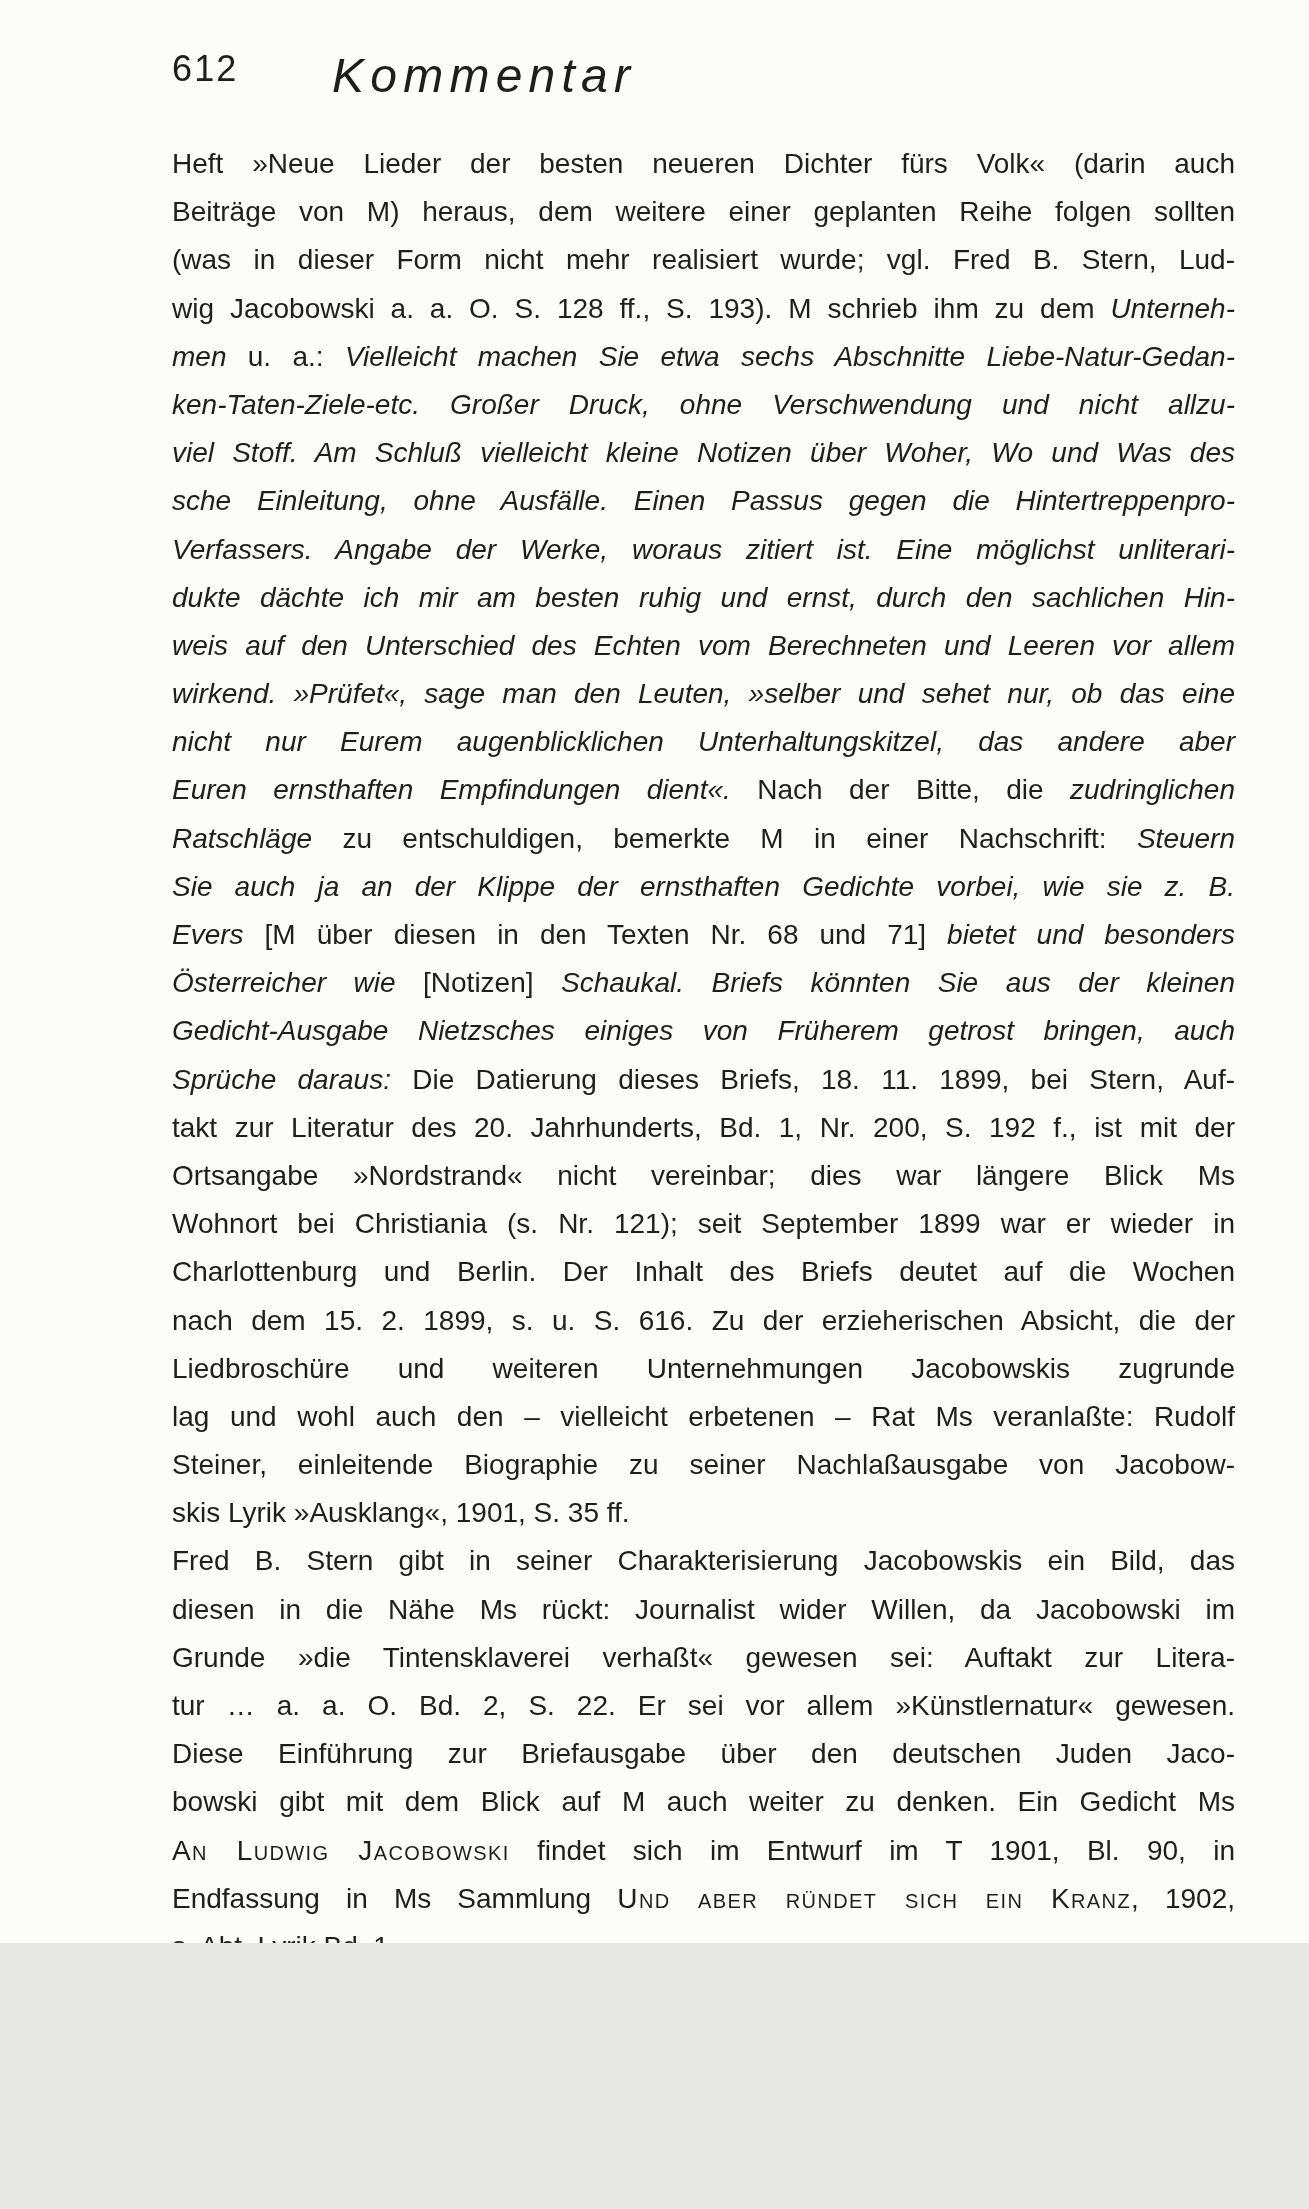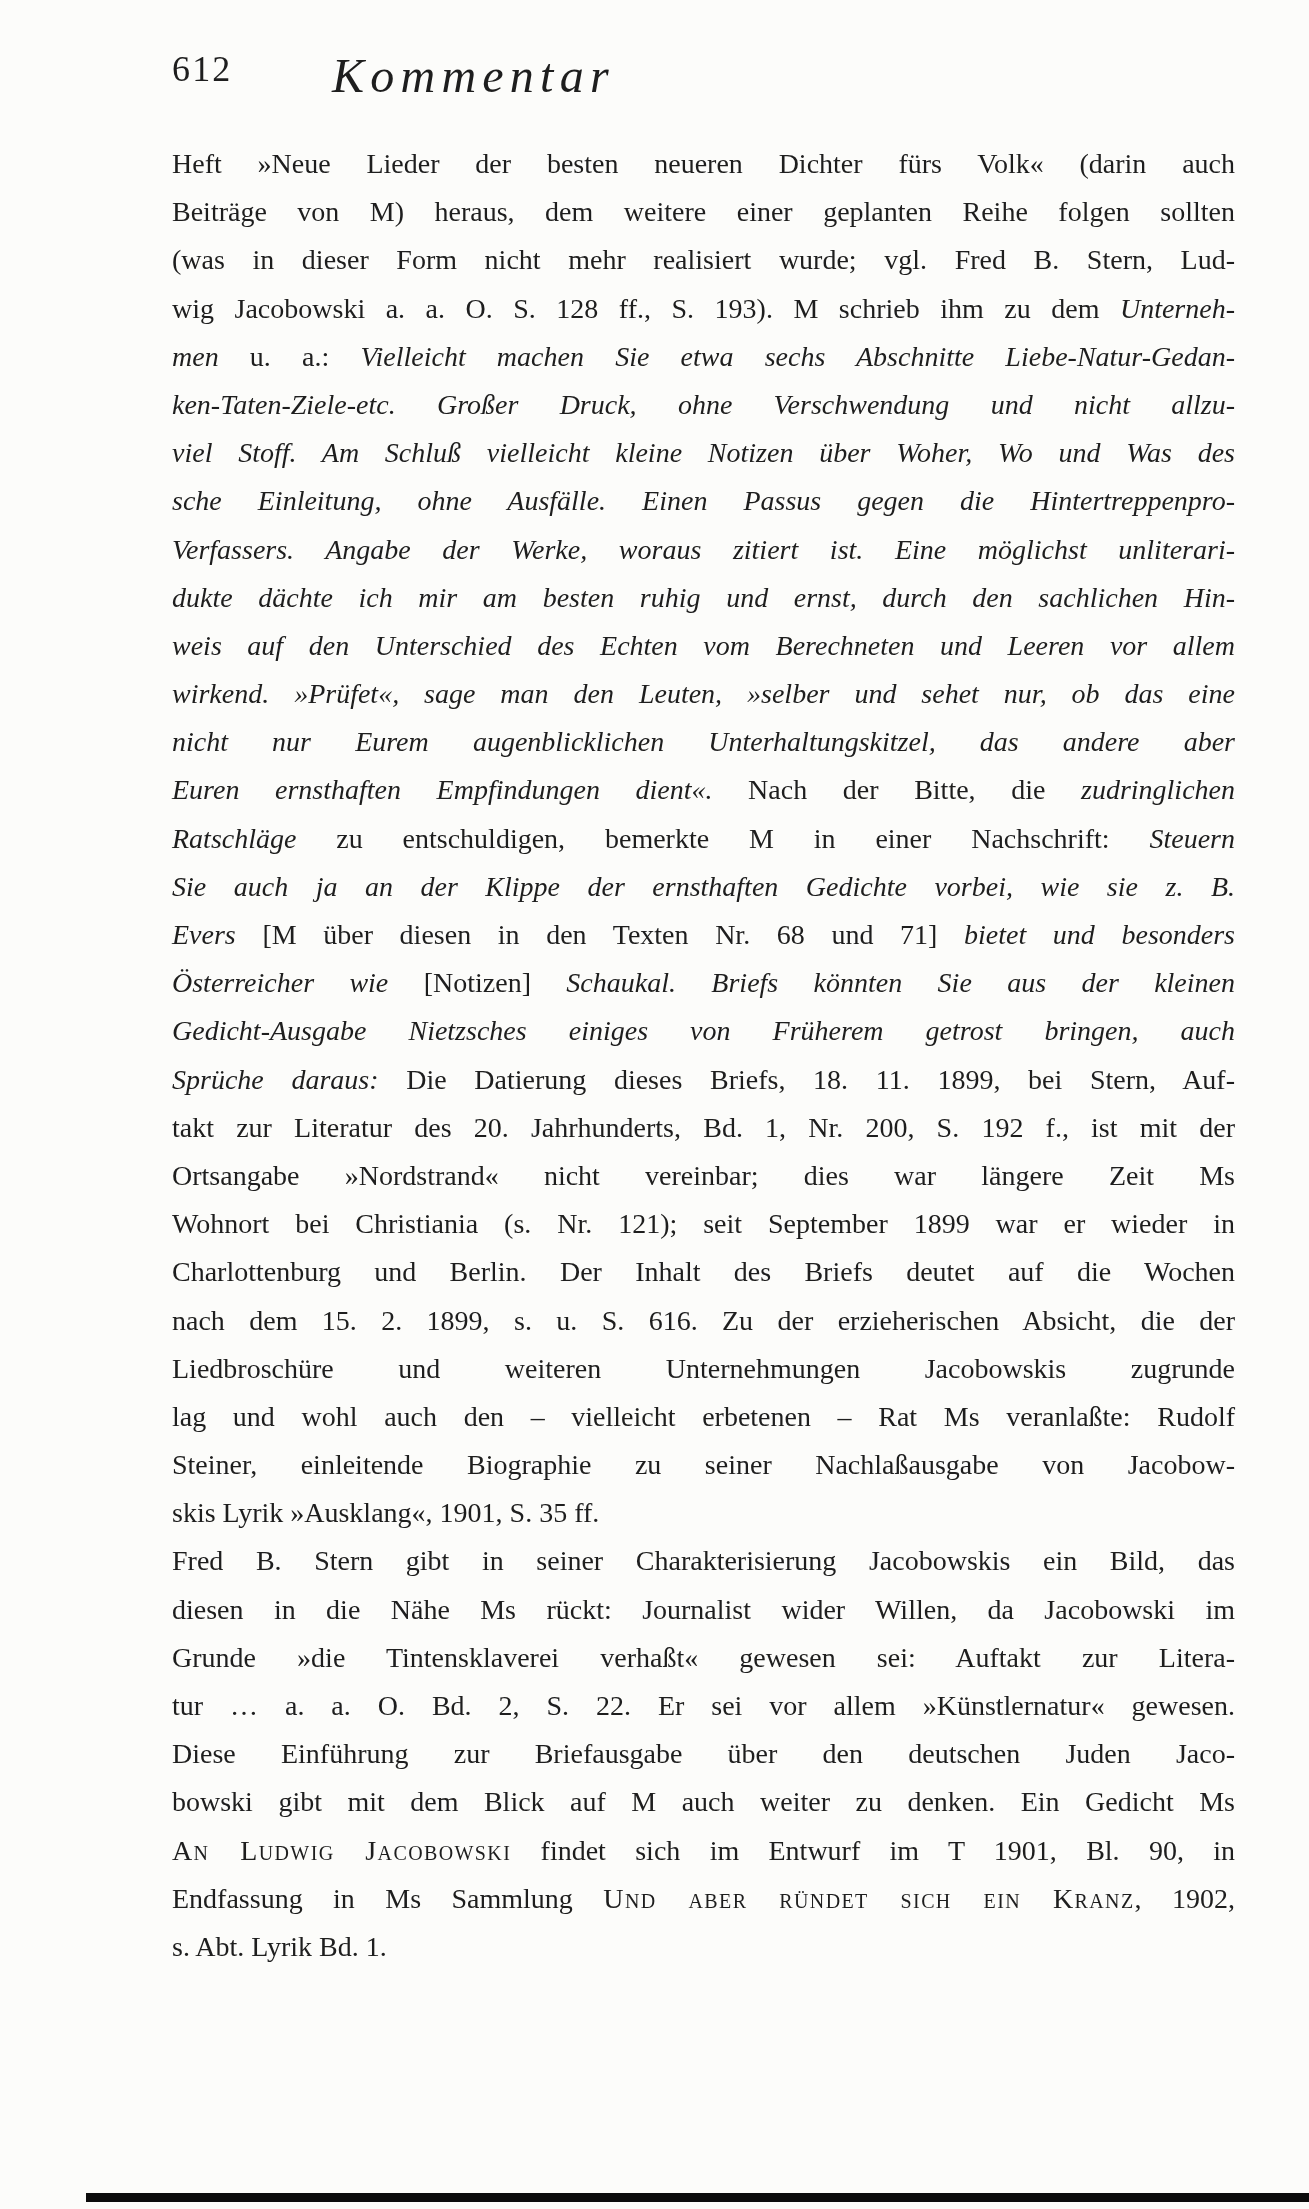--- a/index.html
+++ b/index.html
@@ -3,26 +3,26 @@
 <meta charset="utf-8">
 <style>
   html, body {
     margin: 0;
     padding: 0;
     background: #e8e8e6;
   }
   .page {
     position: relative;
     width: 1309px;
-    height: 2209px;
+    height: 1943px;
     margin: 0 auto;
     background: #fcfcfa;
     overflow: hidden;
     color: #1e1e1e;
-    font-family: Liberation Serif, serif;
+    font-family: Liberation Sans, sans-serif;
   }
   .running-head {
     position: absolute;
     top: 48px;
     left: 172px;
     width: 1063px;
     height: 50px;
   }
   .page-number {
     position: absolute;
@@ -100,21 +100,21 @@
       <div class="line"><span class="i">wirkend. »Prüfet«, sage man den Leuten, »selber und sehet nur, ob das eine</span></div>
       <div class="line"><span class="i">nicht nur Eurem augenblicklichen Unterhaltungskitzel, das andere aber</span></div>
       <div class="line"><span class="i">Euren ernsthaften Empfindungen dient«.</span><span class="r"> Nach der Bitte, die </span><span class="i">zudringlichen</span></div>
       <div class="line"><span class="i">Ratschläge</span><span class="r"> zu entschuldigen, bemerkte M in einer Nachschrift: </span><span class="i">Steuern</span></div>
       <div class="line"><span class="i">Sie auch ja an der Klippe der ernsthaften Gedichte vorbei, wie sie z. B.</span></div>
       <div class="line"><span class="i">Evers</span><span class="r"> [M über diesen in den Texten Nr. 68 und 71] </span><span class="i">bietet und besonders</span></div>
       <div class="line"><span class="i">Österreicher wie </span><span class="r">[Notizen] </span><span class="i">Schaukal. Briefs könnten Sie aus der kleinen</span></div>
       <div class="line"><span class="i">Gedicht-Ausgabe Nietzsches einiges von Früherem getrost bringen, auch</span></div>
       <div class="line"><span class="i">Sprüche daraus: </span><span class="r">Die Datierung dieses Briefs, 18. 11. 1899, bei Stern, Auf-</span></div>
       <div class="line"><span class="r">takt zur Literatur des 20. Jahrhunderts, Bd. 1, Nr. 200, S. 192 f., ist mit der</span></div>
-      <div class="line"><span class="r">Ortsangabe »Nordstrand« nicht vereinbar; dies war längere Zeit Ms</span></div>
+      <div class="line"><span class="r">Ortsangabe »Nordstrand« nicht vereinbar; dies war längere Blick Ms</span></div>
       <div class="line"><span class="r">Wohnort bei Christiania (s. Nr. 121); seit September 1899 war er wieder in</span></div>
       <div class="line"><span class="r">Charlottenburg und Berlin. Der Inhalt des Briefs deutet auf die Wochen</span></div>
       <div class="line"><span class="r">nach dem 15. 2. 1899, s. u. S. 616. Zu der erzieherischen Absicht, die der</span></div>
       <div class="line"><span class="r">Liedbroschüre und weiteren Unternehmungen Jacobowskis zugrunde</span></div>
       <div class="line"><span class="r">lag und wohl auch den – vielleicht erbetenen – Rat Ms veranlaßte: Rudolf</span></div>
       <div class="line"><span class="r">Steiner, einleitende Biographie zu seiner Nachlaßausgabe von Jacobow-</span></div>
       <div class="line short"><span class="r">skis Lyrik »Ausklang«, 1901, S. 35 ff.</span></div>
       <div class="line"><span class="r">Fred B. Stern gibt in seiner Charakterisierung Jacobowskis ein Bild, das</span></div>
       <div class="line"><span class="r">diesen in die Nähe Ms rückt: Journalist wider Willen, da Jacobowski im</span></div>
       <div class="line"><span class="r">Grunde »die Tintensklaverei verhaßt« gewesen sei: Auftakt zur Litera-</span></div>

